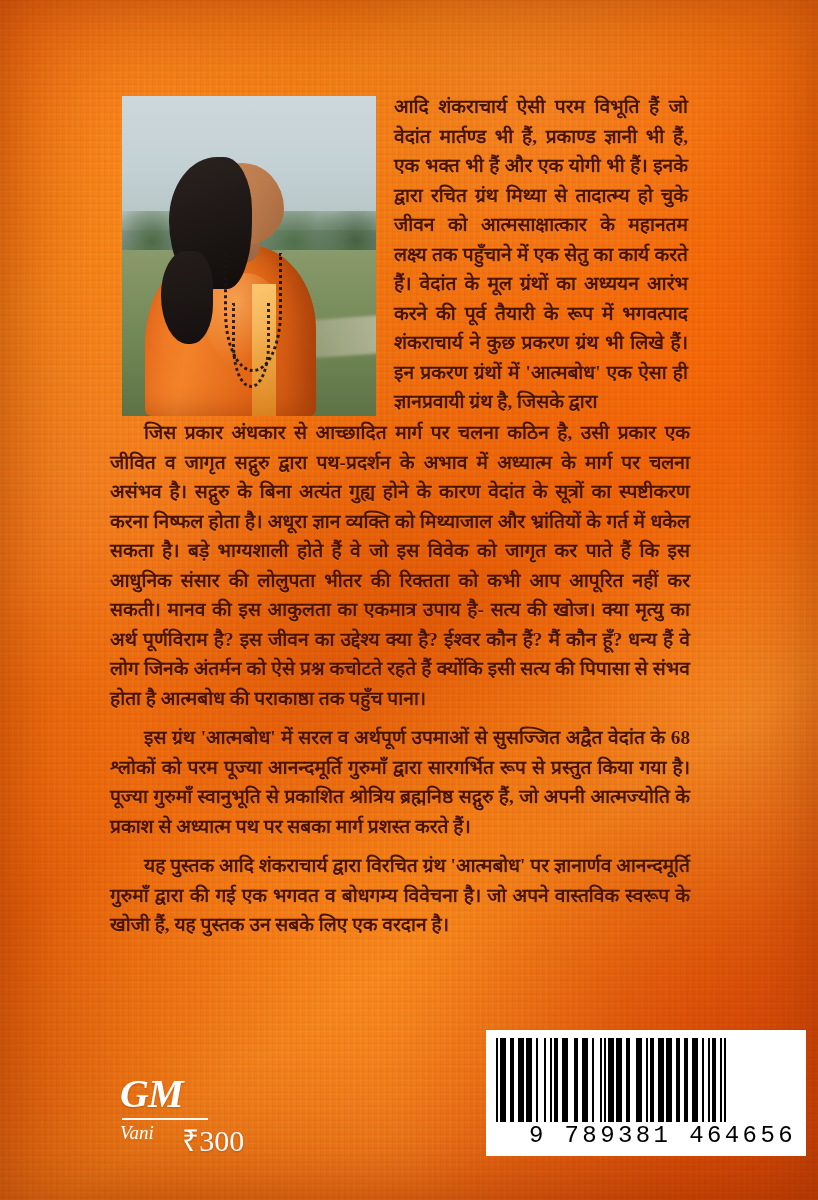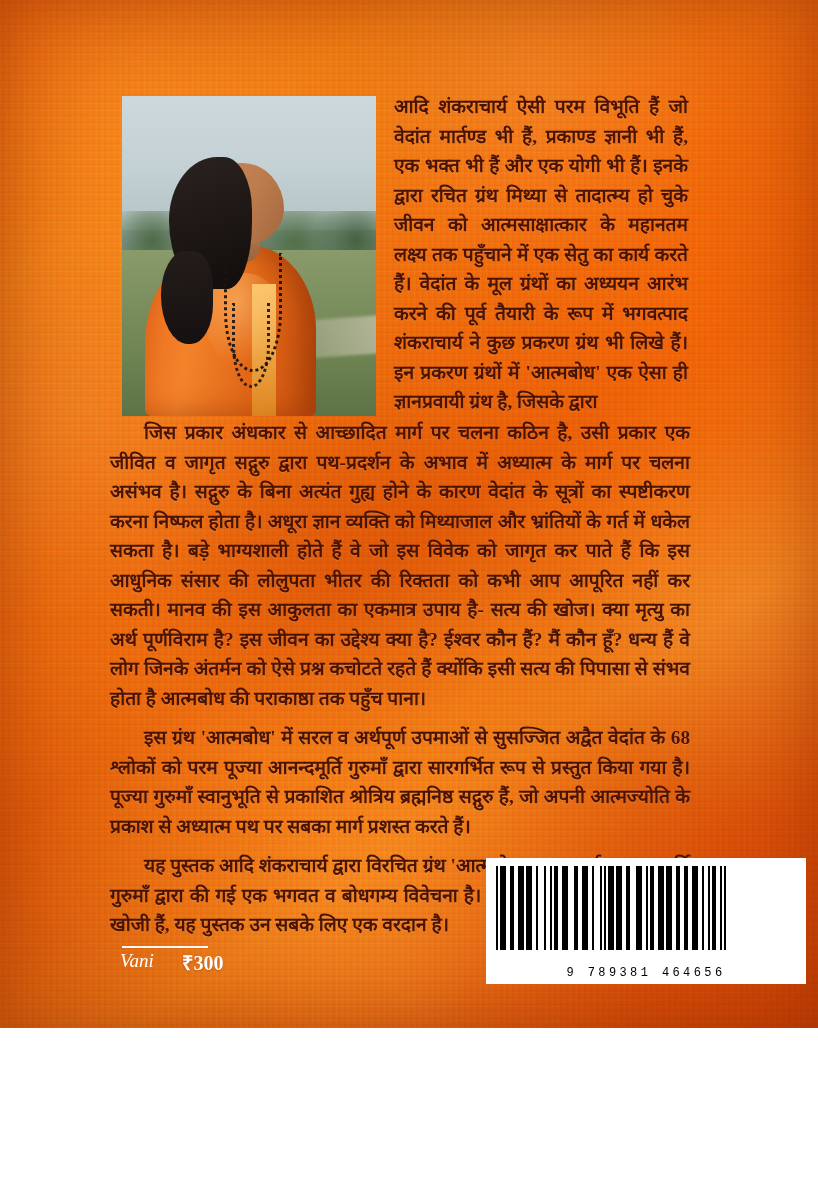--- a/index.html
+++ b/index.html
@@ -6,21 +6,21 @@
     margin: 0;
     padding: 0;
     background: #fff;
   }
   body {
     font-family: "Liberation Sans", sans-serif;
   }
   .cover {
     position: relative;
     width: 818px;
-    height: 1028px;
+    height: 1200px;
     overflow: hidden;
     background:
       radial-gradient(ellipse 55% 45% at 18% 12%, rgba(255,150,40,0.55) 0%, rgba(255,120,20,0) 60%),
       radial-gradient(ellipse 60% 50% at 85% 30%, rgba(255,110,10,0.55) 0%, rgba(220,70,5,0) 65%),
       radial-gradient(ellipse 70% 40% at 30% 75%, rgba(255,140,30,0.45) 0%, rgba(230,80,10,0) 70%),
       radial-gradient(ellipse 60% 45% at 90% 88%, rgba(200,55,5,0.5) 0%, rgba(200,55,5,0) 70%),
       linear-gradient(145deg, #e8600c 0%, #f07c12 18%, #ef7110 34%, #e35c08 52%, #f1821a 70%, #e4600b 86%, #cf4c06 100%);
   }
   
   .tex-v {
@@ -255,24 +255,24 @@
   .logo-sub {
     font-family: "Liberation Serif", serif;
     font-size: 19px;
     font-style: italic;
     color: #ffffff;
     line-height: 1.1;
   }
   .price {
     position: absolute;
     left: 182px;
-    bottom: 52px;
+    bottom: 40px;
     font-family: "Liberation Serif", serif;
-    font-size: 20px;
-    font-weight: 700;
+    font-size: 30px;
+    font-weight: 400;
     color: #ffffff;
     text-shadow: 0 1px 2px rgba(120,35,0,0.35);
   }
 
   
   .barcode-box {
     position: absolute;
     right: 12px;
     bottom: 44px;
     width: 320px;
@@ -287,24 +287,24 @@
     align-items: stretch;
     gap: 0;
   }
   .bars .b {
     background: #000;
   }
   .bars .s {
     background: transparent;
   }
   .barnum {
-    margin-top: 16px;
-    text-align: center;
+    margin-top: 0;
+    text-align: right;
     font-family: "Liberation Mono", monospace;
-    font-size: 12px;
+    font-size: 24px;
     letter-spacing: 3.4px;
     color: #000;
   }
 </style>
 </head>
 <body>
 
 <div class="cover">
 
   <div class="tex-blotch"></div>
@@ -334,20 +334,21 @@
     <p>आदि शंकराचार्य ऐसी परम विभूति हैं जो वेदांत मार्तण्ड भी हैं, प्रकाण्ड ज्ञानी भी हैं, एक भक्त भी हैं और एक योगी भी हैं। इनके द्वारा रचित ग्रंथ मिथ्या से तादात्म्य हो चुके जीवन को आत्मसाक्षात्कार के महानतम लक्ष्य तक पहुँचाने में एक सेतु का कार्य करते हैं। वेदांत के मूल ग्रंथों का अध्ययन आरंभ करने की पूर्व तैयारी के रूप में भगवत्पाद शंकराचार्य ने कुछ प्रकरण ग्रंथ भी लिखे हैं। इन प्रकरण ग्रंथों में 'आत्मबोध' एक ऐसा ही ज्ञानप्रवायी ग्रंथ है, जिसके द्वारा</p>
   </div>
 
   <div class="copy-wide">
     <p class="indent">जिस प्रकार अंधकार से आच्छादित मार्ग पर चलना कठिन है, उसी प्रकार एक जीवित व जागृत सद्गुरु द्वारा पथ-प्रदर्शन के अभाव में अध्यात्म के मार्ग पर चलना असंभव है। सद्गुरु के बिना अत्यंत गुह्य होने के कारण वेदांत के सूत्रों का स्पष्टीकरण करना निष्फल होता है। अधूरा ज्ञान व्यक्ति को मिथ्याजाल और भ्रांतियों के गर्त में धकेल सकता है। बड़े भाग्यशाली होते हैं वे जो इस विवेक को जागृत कर पाते हैं कि इस आधुनिक संसार की लोलुपता भीतर की रिक्तता को कभी आप आपूरित नहीं कर सकती। मानव की इस आकुलता का एकमात्र उपाय है- सत्य की खोज। क्या मृत्यु का अर्थ पूर्णविराम है? इस जीवन का उद्देश्य क्या है? ईश्वर कौन हैं? मैं कौन हूँ? धन्य हैं वे लोग जिनके अंतर्मन को ऐसे प्रश्न कचोटते रहते हैं क्योंकि इसी सत्य की पिपासा से संभव होता है आत्मबोध की पराकाष्ठा तक पहुँच पाना।</p>
     <p class="indent">इस ग्रंथ 'आत्मबोध' में सरल व अर्थपूर्ण उपमाओं से सुसज्जित अद्वैत वेदांत के 68 श्लोकों को परम पूज्या आनन्दमूर्ति गुरुमाँ द्वारा सारगर्भित रूप से प्रस्तुत किया गया है। पूज्या गुरुमाँ स्वानुभूति से प्रकाशित श्रोत्रिय ब्रह्मनिष्ठ सद्गुरु हैं, जो अपनी आत्मज्योति के प्रकाश से अध्यात्म पथ पर सबका मार्ग प्रशस्त करते हैं।</p>
     <p class="indent">यह पुस्तक आदि शंकराचार्य द्वारा विरचित ग्रंथ 'आत्मबोध' पर ज्ञानार्णव आनन्दमूर्ति गुरुमाँ द्वारा की गई एक भगवत व बोधगम्य विवेचना है। जो अपने वास्तविक स्वरूप के खोजी हैं, यह पुस्तक उन सबके लिए एक वरदान है।</p>
   </div>
 
   <div class="logo-block">
+    <div class="logo-gm">GM</div>
     <div class="logo-rule"></div>
     <div class="logo-sub">Vani</div>
   </div>
   <div class="price">₹300</div>
 
   <div class="barcode-box">
     <div class="bars" id="barcode-bars">
         <div class="b" style="width: 2px; flex: 0 0 auto;"></div>
         <div class="s" style="width: 2px; flex: 0 0 auto;"></div>
         <div class="b" style="width: 2px; flex: 0 0 auto;"></div>

